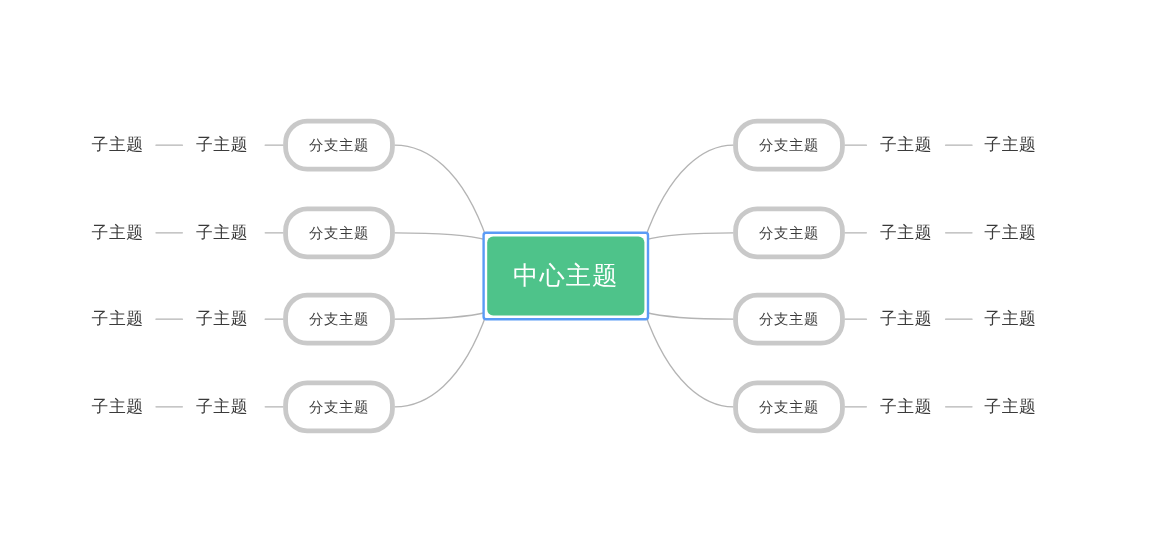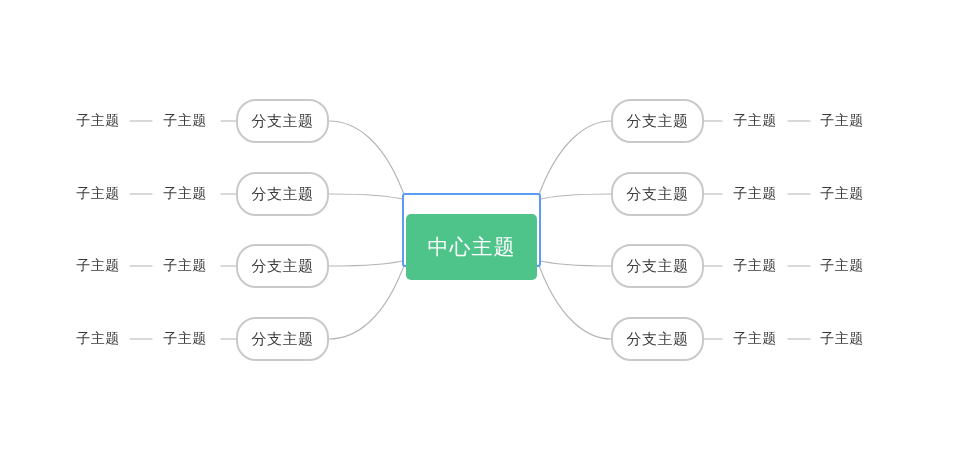--- a/index.html
+++ b/index.html
@@ -37,43 +37,42 @@
     display: flex;
     align-items: center;
     justify-content: center;
     background: #4ec38a;
     border-radius: 5px;
     color: #ffffff;
     font-size: 21px;
     letter-spacing: 1px;
     white-space: nowrap;
     z-index: 6;
-    margin-top: 17px;
   }
   .center-selection {
     position: absolute;
     box-sizing: border-box;
     border: 2px solid #5b9bf5;
     border-radius: 3px;
     background: #ffffff;
     z-index: 5;
   }
 
   
   .branch-node {
     position: absolute;
     box-sizing: border-box;
     display: flex;
     align-items: center;
     justify-content: center;
     background: #ffffff;
-    border: 2px solid #a3a3a3;
+    border: 4px solid #a3a3a3;
     border-radius: 20px;
     color: #3c3c3c;
-    font-size: 15px;
+    font-size: 12px;
     letter-spacing: 0.5px;
     white-space: nowrap;
     z-index: 4;
   }
 
   
   .leaf-node {
     position: absolute;
     box-sizing: border-box;
     display: flex;

